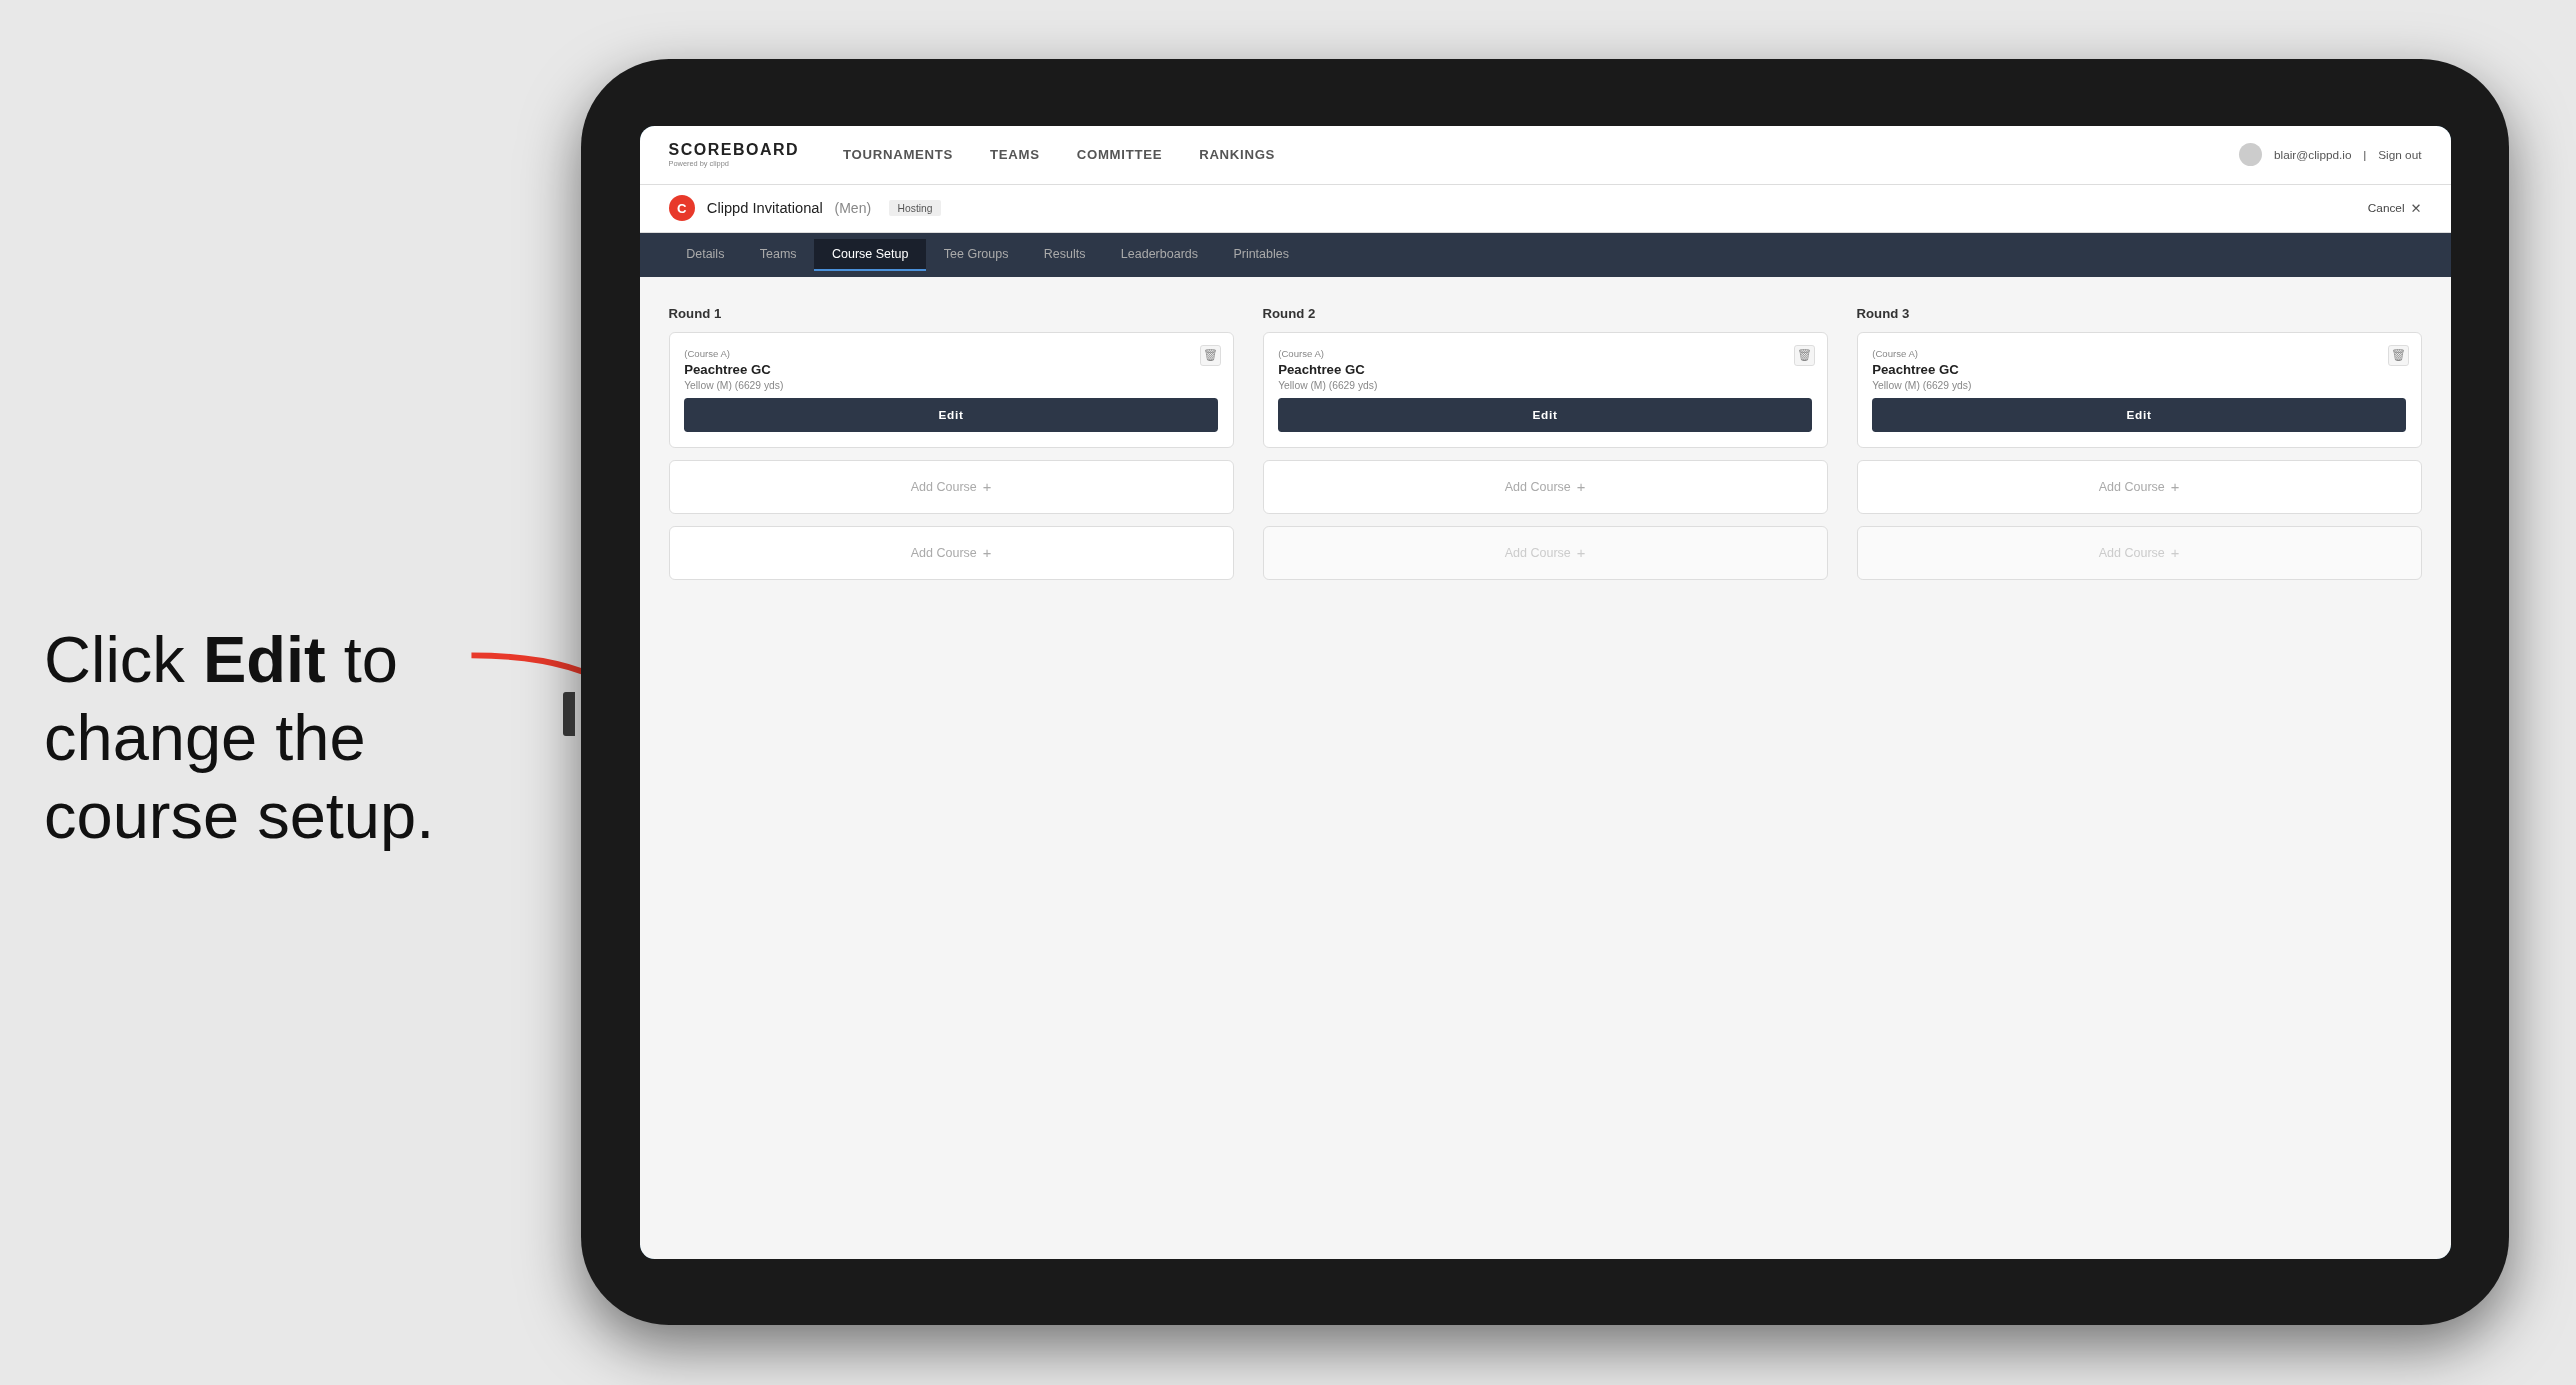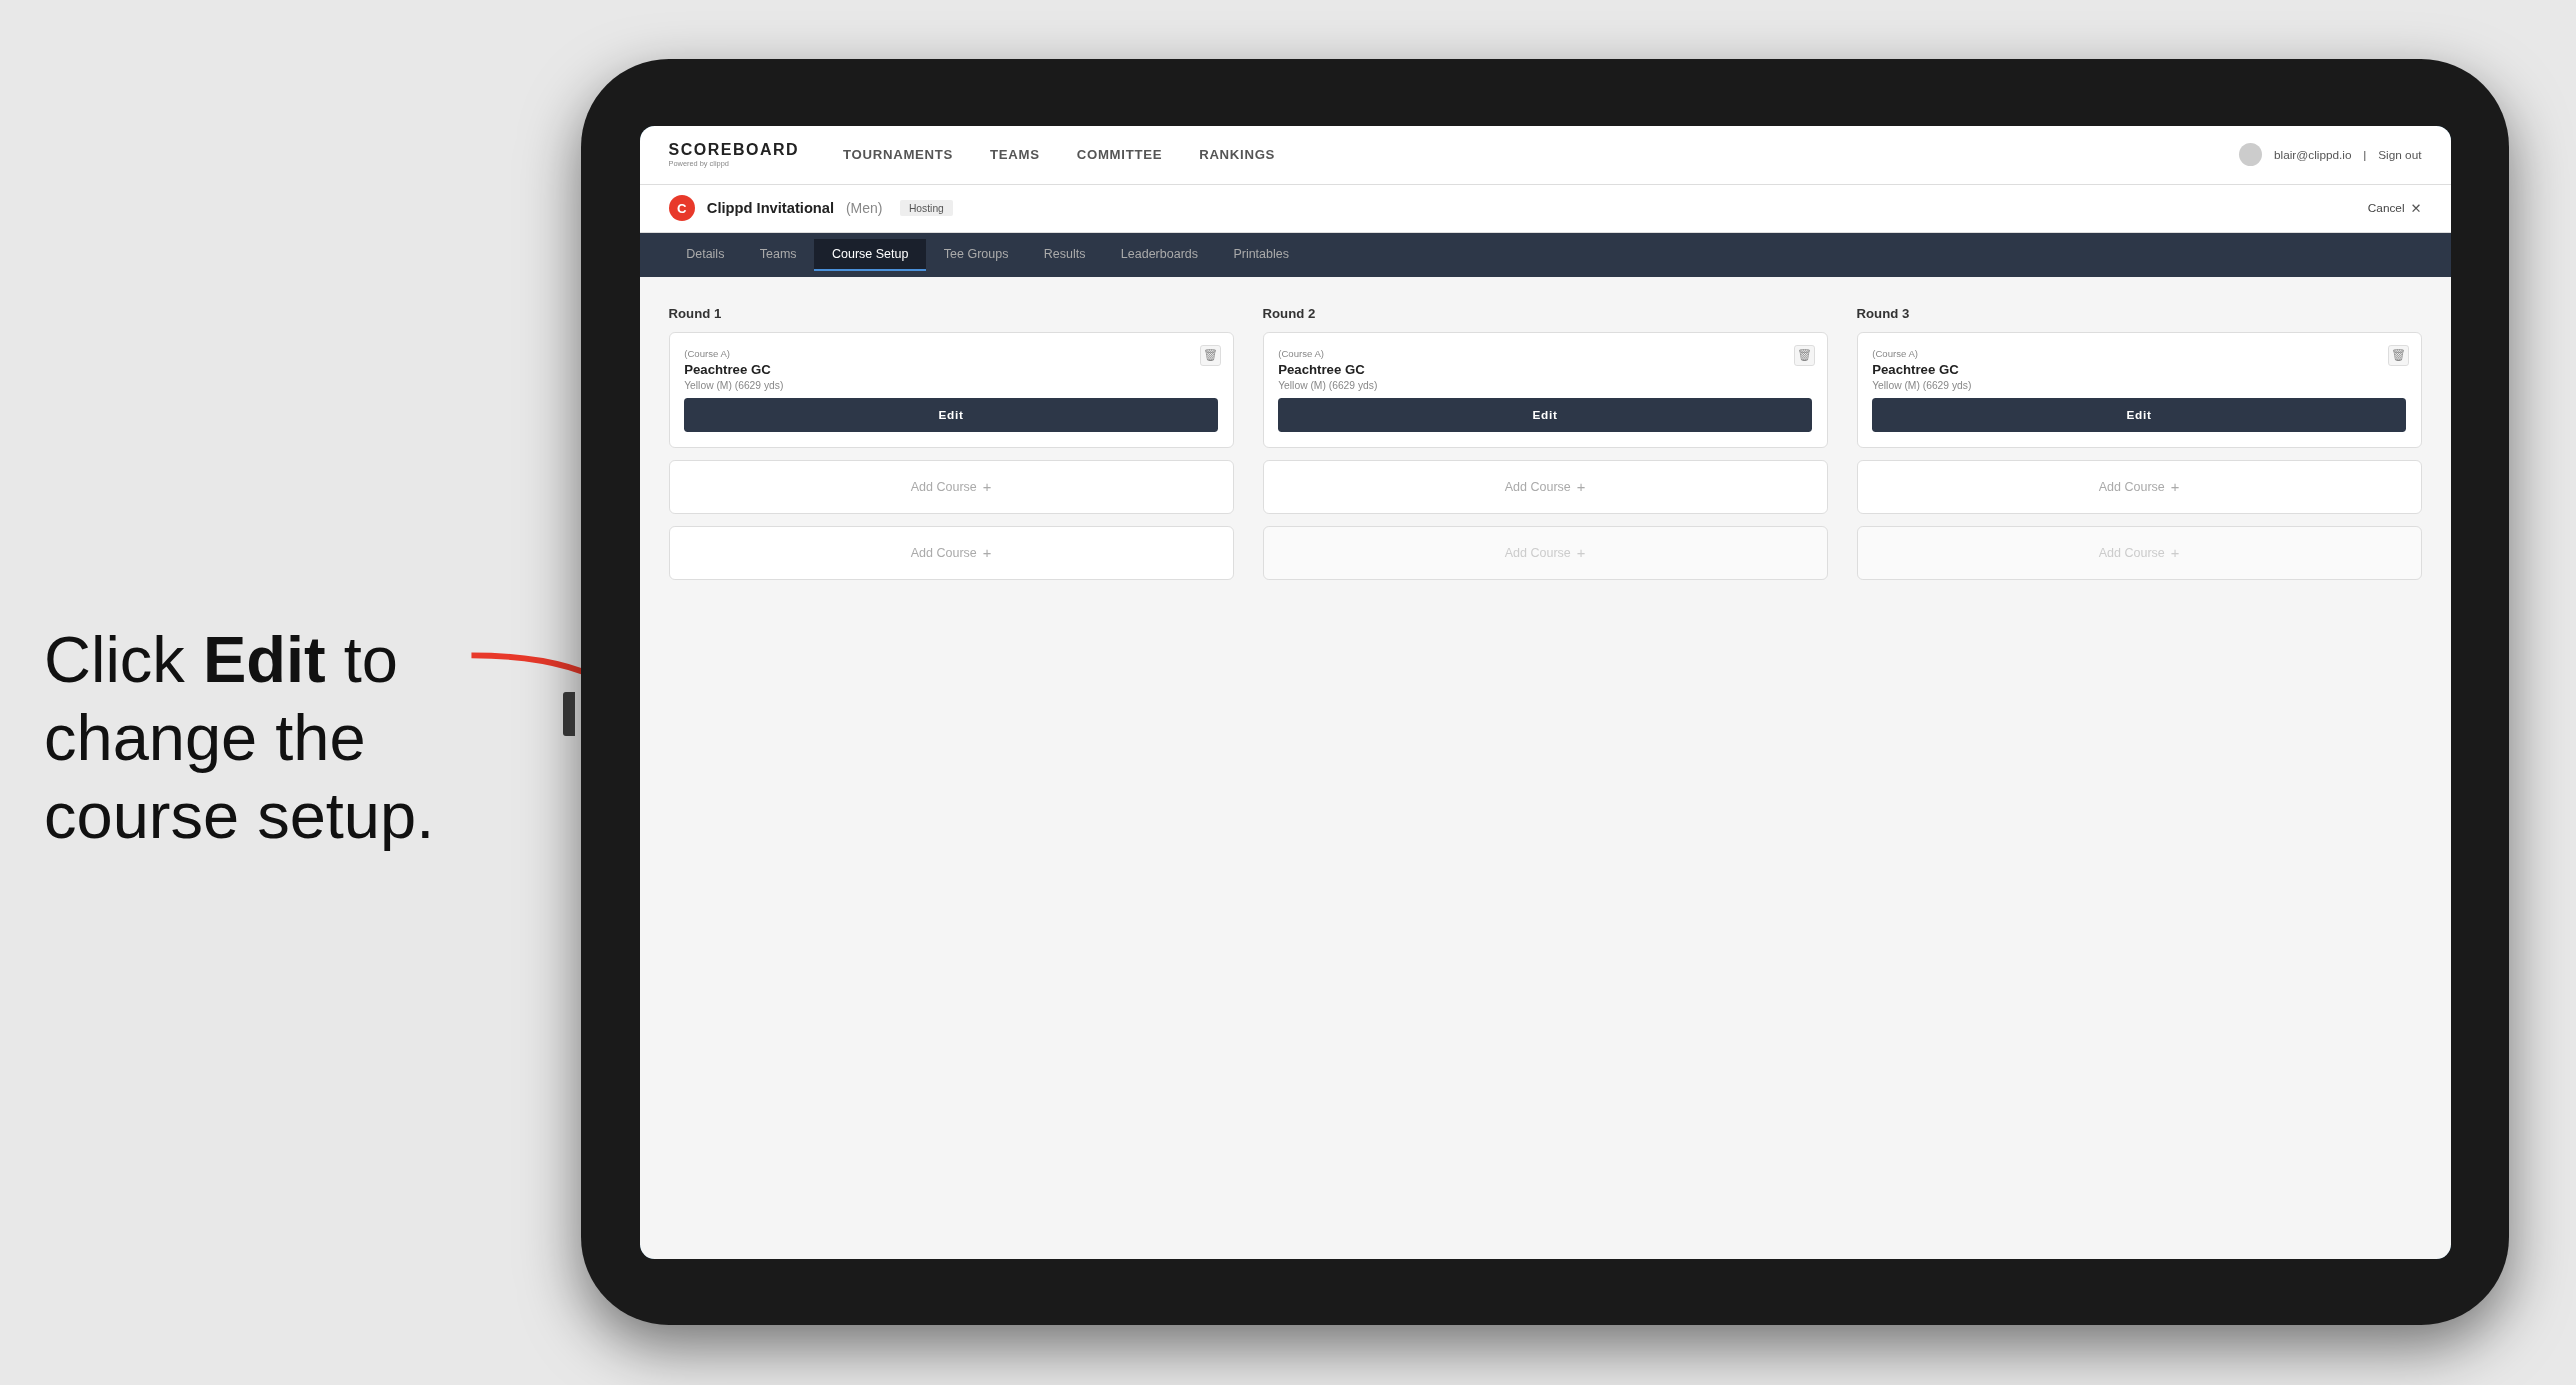--- a/index.html
+++ b/index.html
@@ -146,21 +146,21 @@
       align-items: center;
       justify-content: center;
       color: white;
       font-weight: 900;
       font-size: 13.2px;
       margin-right: 11.8px;
     }
 
     .tournament-name {
       font-size: 14.7px;
-      font-weight: 700;
+      font-weight: 400;
       color: #222;
       margin-right: 11.8px;
     }
     .tournament-type {
       font-size: 14px;
       color: #888;
       margin-right: 17.7px;
     }
     .hosting-badge {
       font-size: 10.3px;

